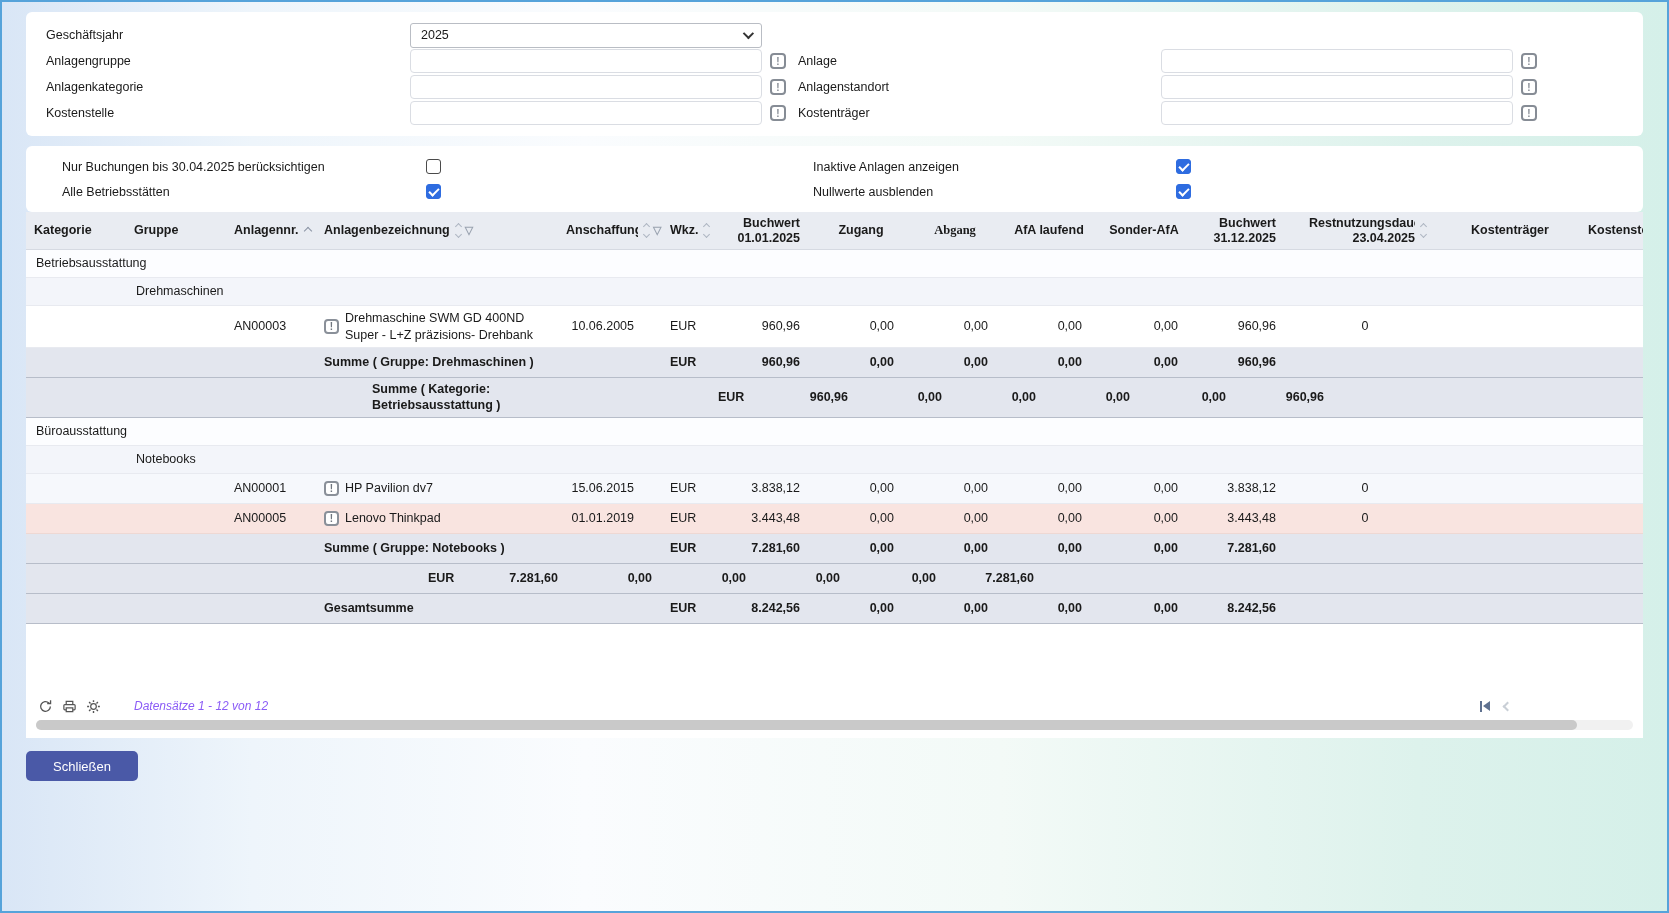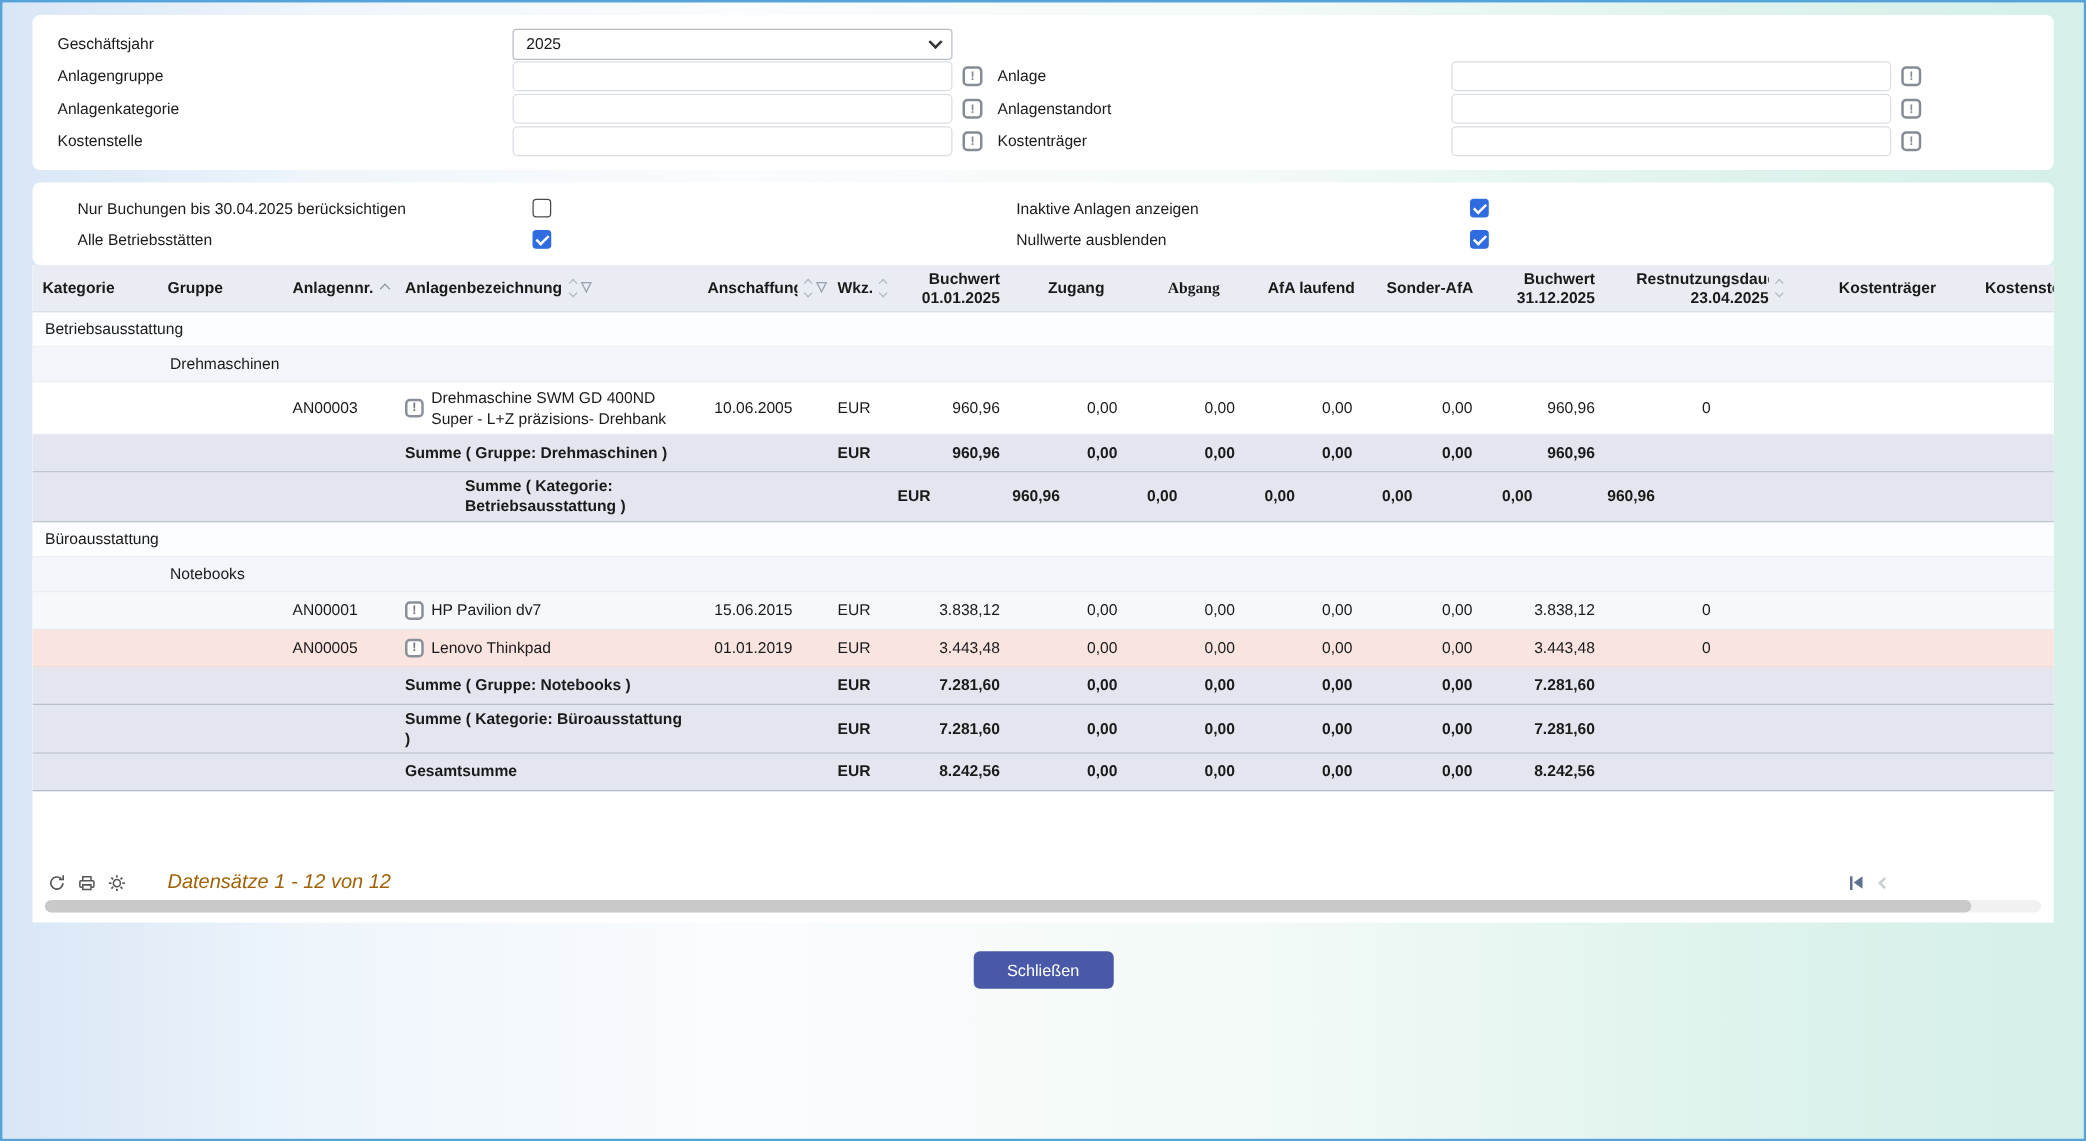--- a/index.html
+++ b/index.html
@@ -80,32 +80,32 @@
   .row-detail.inactive { background:#f9e4e0; border-bottom-color:#eed8d3; }
   .row-sum, .row-grand { background:#e3e6ee; font-weight:bold; min-height:30px; border-bottom:1px solid #b7bdc9; }
   .cell-bezeichnung { display:flex; align-items:center; gap:6px; }
   .exc { flex:none; width:15px; height:15px; border:2px solid #8a9099; border-radius:4px; color:#70767f;
     font-weight:bold; font-size:10px; display:flex; align-items:center; justify-content:center; cursor:pointer;
     background:#fff; }
   .spacer { flex:1; }
   
   .tfoot { display:flex; align-items:center; padding:0 12px; min-height:28px; flex:none; }
   .ficon { margin-right:9px; cursor:pointer; display:flex; align-items:center; color:#555; font-size:15px; line-height:1; }
-  .rectext { font-style:italic; color:#a16207; font-size:16px; margin-left:24px; }
+  .rectext { font-style:italic; color:#8b5cf6; font-size:12px; margin-left:24px; }
   .pager { margin-left:auto; display:flex; align-items:center; gap:14px; padding-right:120px; }
   .pg-first { display:flex; align-items:center; cursor:pointer; }
   .pg-first .bar { width:2px; height:11px; background:#5f7190; margin-right:1px; }
   .pg-first .tri { width:0; height:0; border-top:5.5px solid transparent; border-bottom:5.5px solid transparent;
     border-right:7px solid #5f7190; }
   .pg-prev { width:7px; height:7px; border-left:2px solid #c9cfd6; border-bottom:2px solid #c9cfd6;
     transform:rotate(45deg); cursor:pointer; }
   .scrollrow { height:10px; margin:0 10px 8px; background:#f1f1f1; border-radius:5px; position:relative; flex:none; }
   .thumb { position:absolute; left:0; top:0; height:10px; width:96.5%; background:#c9c9c9; border-radius:5px; cursor:pointer; }
   
-  .bottom { margin:23px 24px 0; display:flex; justify-content:center; flex:none; }
+  .bottom { margin:13px 24px 0; display:flex; justify-content:flex-start; flex:none; }
 </style>
 </head>
 <body>
 
 <div class="window">
 
 
   <div class="card">
     <div class="frow">
       <span class="flabel">Geschäftsjahr</span>
@@ -391,21 +391,20 @@
           <div class="td al-right cell-abgang" style="width: 94px;">0,00</div>
           <div class="td al-right cell-afa" style="width: 94px;">0,00</div>
           <div class="td al-right cell-sonder" style="width: 96px;">0,00</div>
           <div class="td al-right cell-buchwert2" style="width: 98px;">7.281,60</div>
           <div class="td al-center cell-restnutzung" style="width: 150px;"></div>
           <div class="td al-left cell-kostentraeger" style="width: 140px;"></div>
           <div class="td al-left cell-kostenstelle" style="width: 150px;"></div>
         </div>
         <div class="tr row-sum">
           <div class="td" style="width: 290px;"></div>
-          <div class="td al-left cell-bezeichnung" style="width: 242px;">Summe ( Kategorie: Büroausstattung )</div>
           <div class="td al-right cell-anschaffung" style="width: 104px;"></div>
           <div class="td al-left cell-wkz" style="width: 52px;">EUR</div>
           <div class="td al-right cell-buchwert1" style="width: 100px;">7.281,60</div>
           <div class="td al-right cell-zugang" style="width: 94px;">0,00</div>
           <div class="td al-right cell-abgang" style="width: 94px;">0,00</div>
           <div class="td al-right cell-afa" style="width: 94px;">0,00</div>
           <div class="td al-right cell-sonder" style="width: 96px;">0,00</div>
           <div class="td al-right cell-buchwert2" style="width: 98px;">7.281,60</div>
           <div class="td al-center cell-restnutzung" style="width: 150px;"></div>
           <div class="td al-left cell-kostentraeger" style="width: 140px;"></div>

